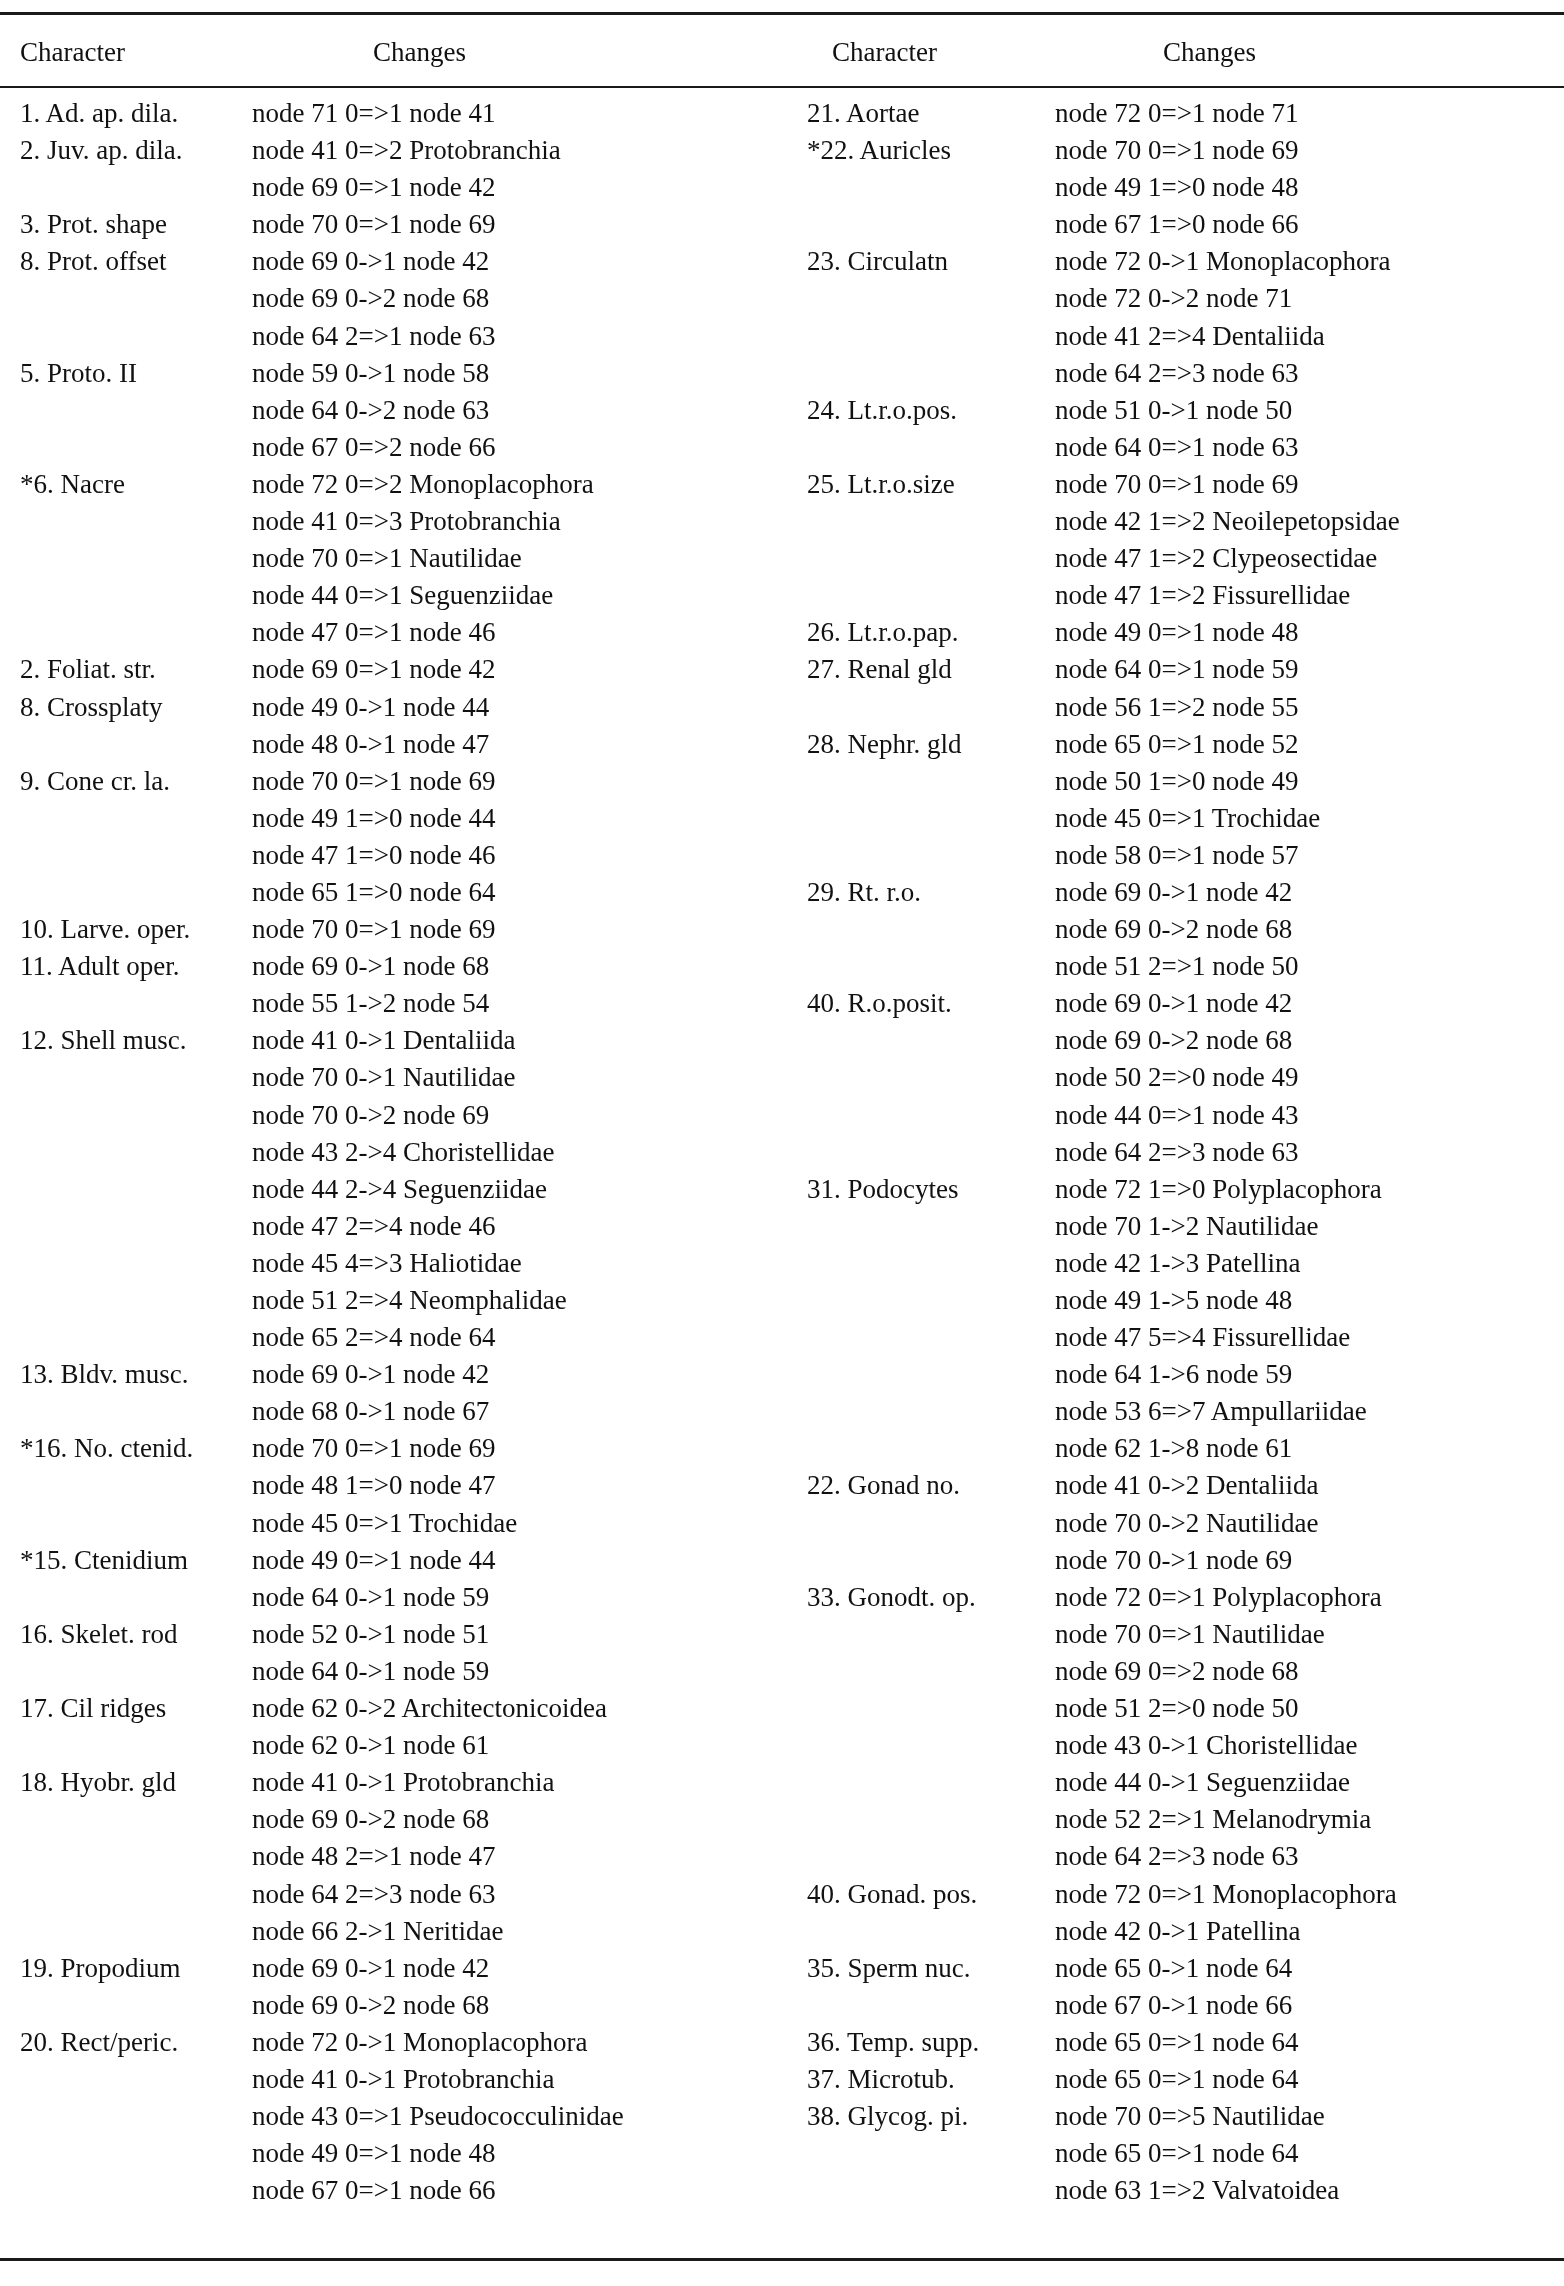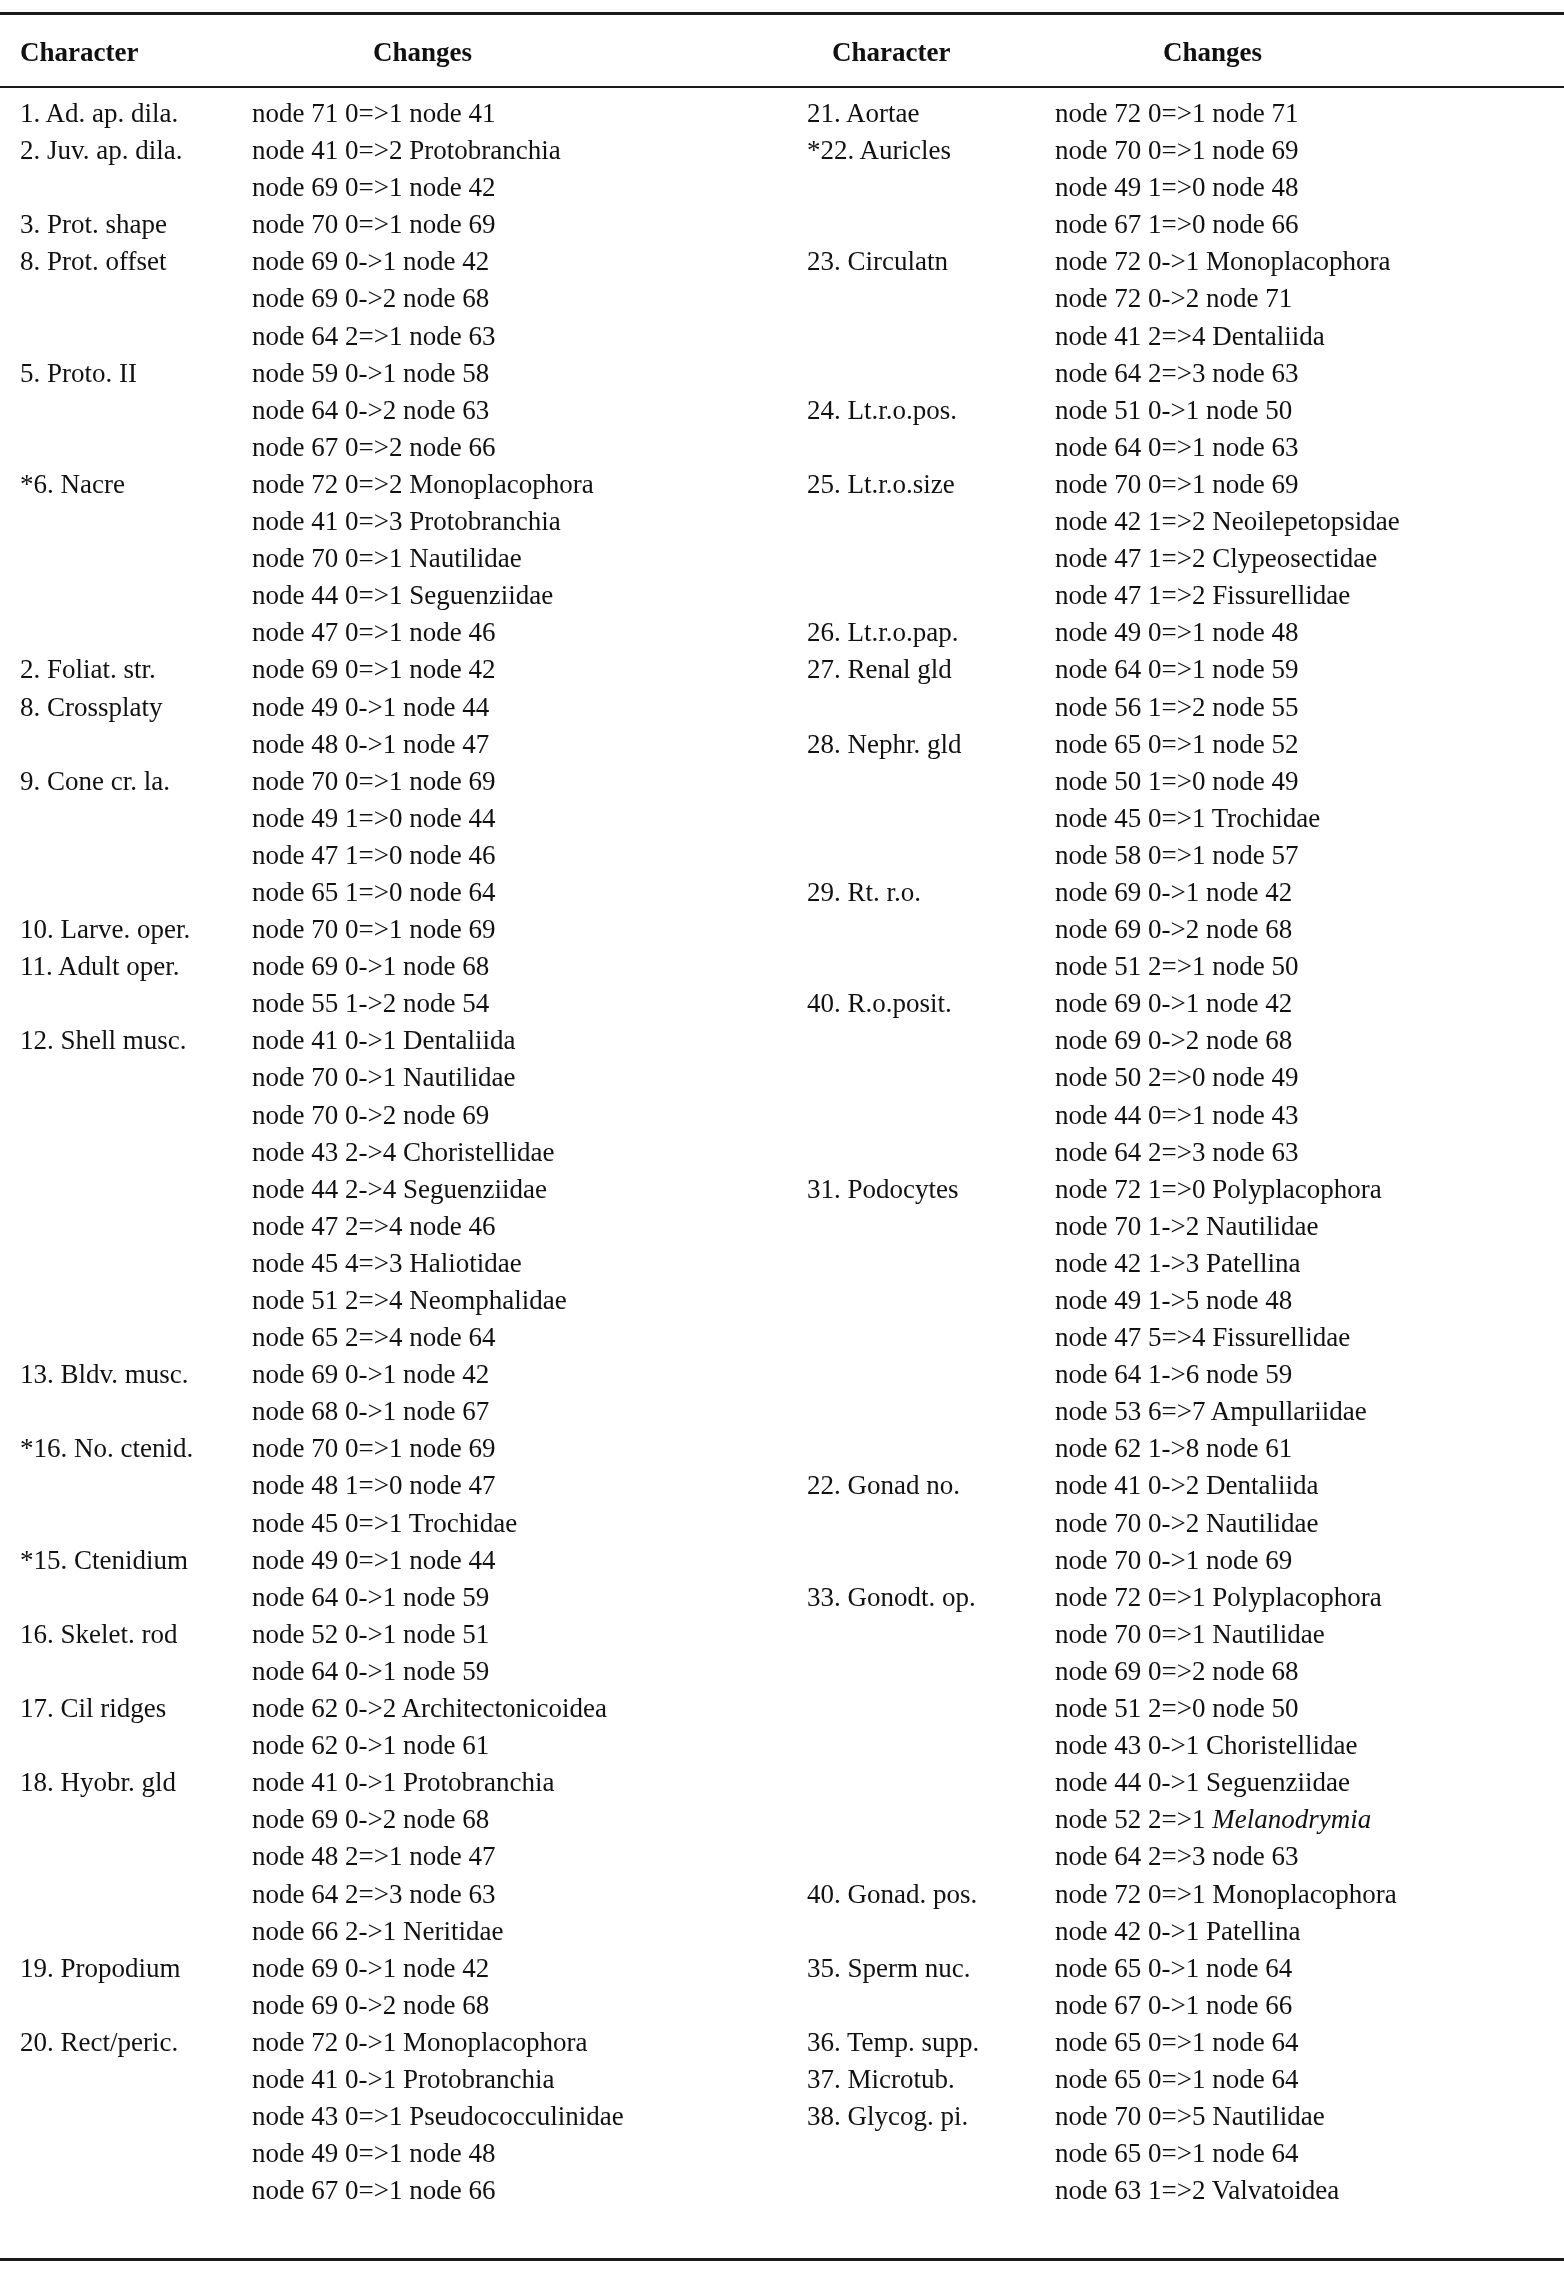--- a/index.html
+++ b/index.html
@@ -5,30 +5,30 @@
     html, body { margin: 0; padding: 0; background: #ffffff; }
     body {
       width: 1564px; height: 2286px; position: relative; overflow: hidden;
       font-family: "Liberation Serif", "DejaVu Serif", serif;
       color: #111111;
     }
     .rule { position: absolute; left: 0; width: 1564px; background: #1a1a1a; }
     .rule.top { top: 12px; height: 3px; }
     .rule.mid { top: 86px; height: 2px; }
     .rule.bot { top: 2258px; height: 3px; }
-    .hdr { position: absolute; top: 32px; font-size: 27px; line-height: 40px; white-space: nowrap; font-weight: bold; }
+    .hdr { position: absolute; top: 32px; font-size: 27px; line-height: 40px; white-space: nowrap; }
     .col { position: absolute; top: 95px; }
     .row { height: 37.1px; line-height: 37.1px; font-size: 27px; white-space: nowrap; position: relative; }
     .row .ch { position: absolute; left: 0; }
     .row .cg { position: absolute; }
     #left-col { left: 20px; }
     #left-col .row .cg { left: 232px; }
     #right-col { left: 807px; }
     #right-col .row .cg { left: 248px; }
-    .it { font-style: italic; }
+    .it { }
   </style>
 </head>
 <body>
 
 <div class="rule top"></div>
 
 <div class="hdr" style="left:20px">Character</div>
 <div class="hdr" style="left:373px">Changes</div>
 <div class="hdr" style="left:832px">Character</div>
 <div class="hdr" style="left:1163px">Changes</div>

